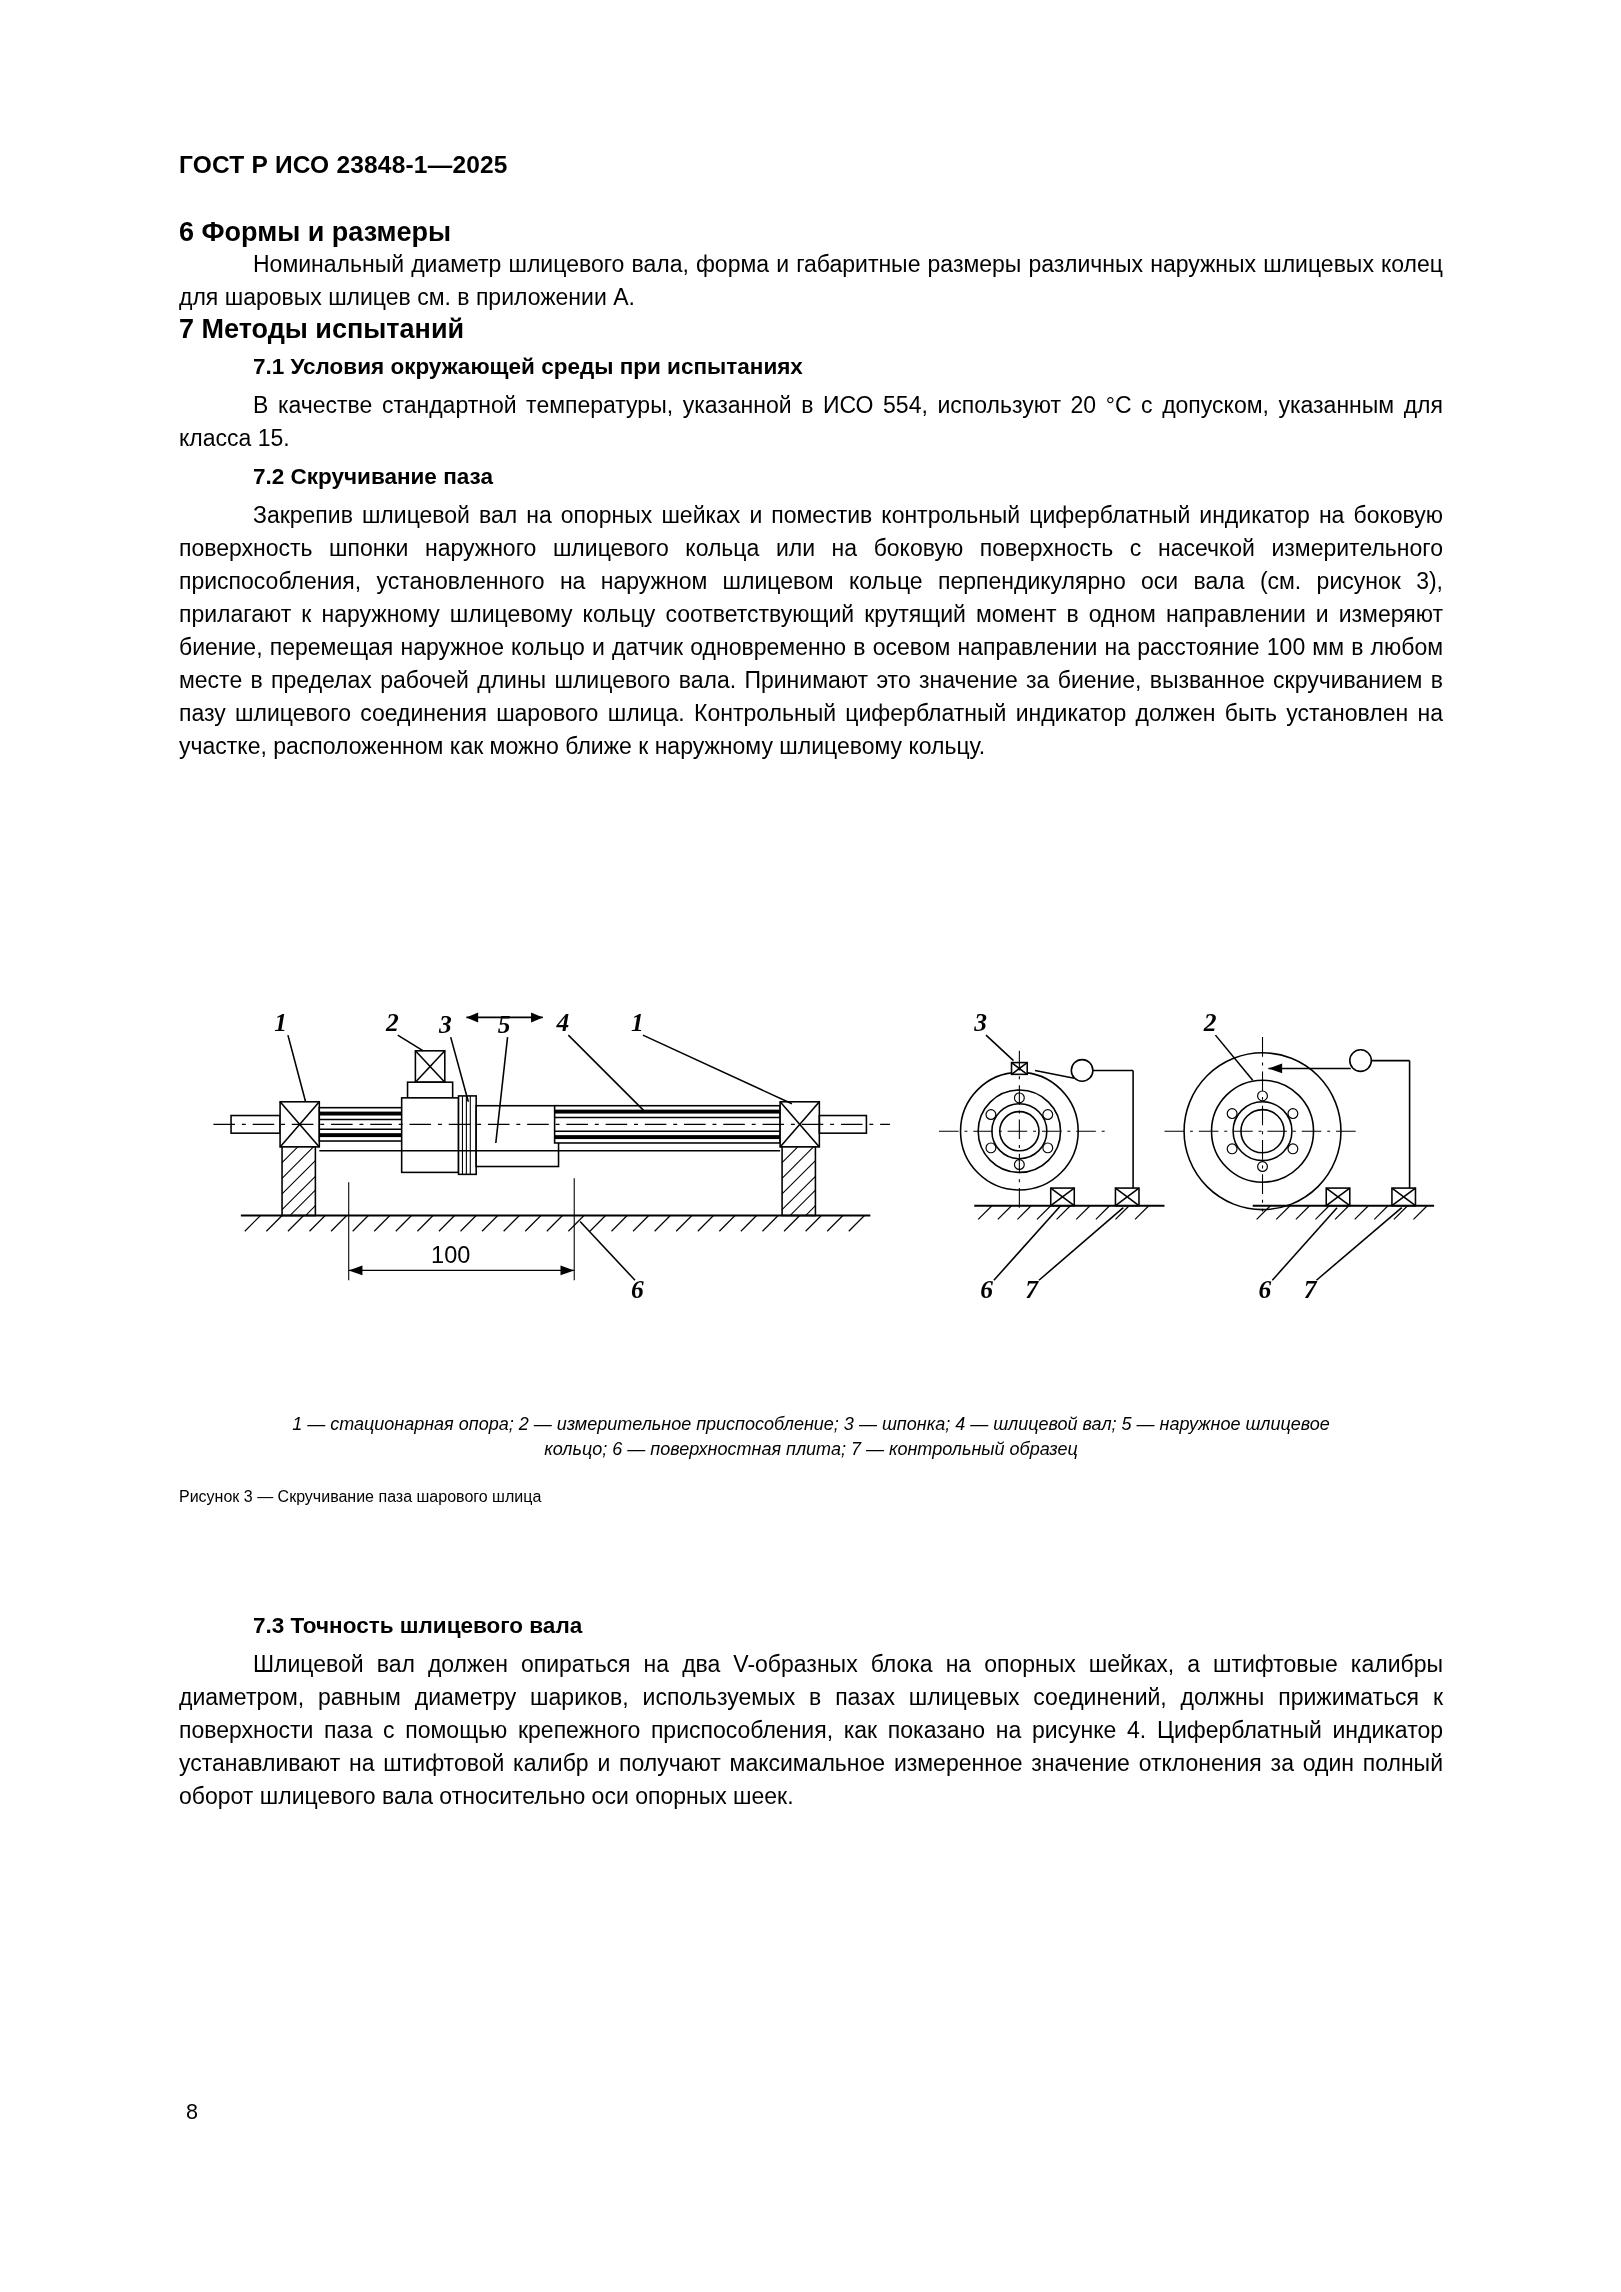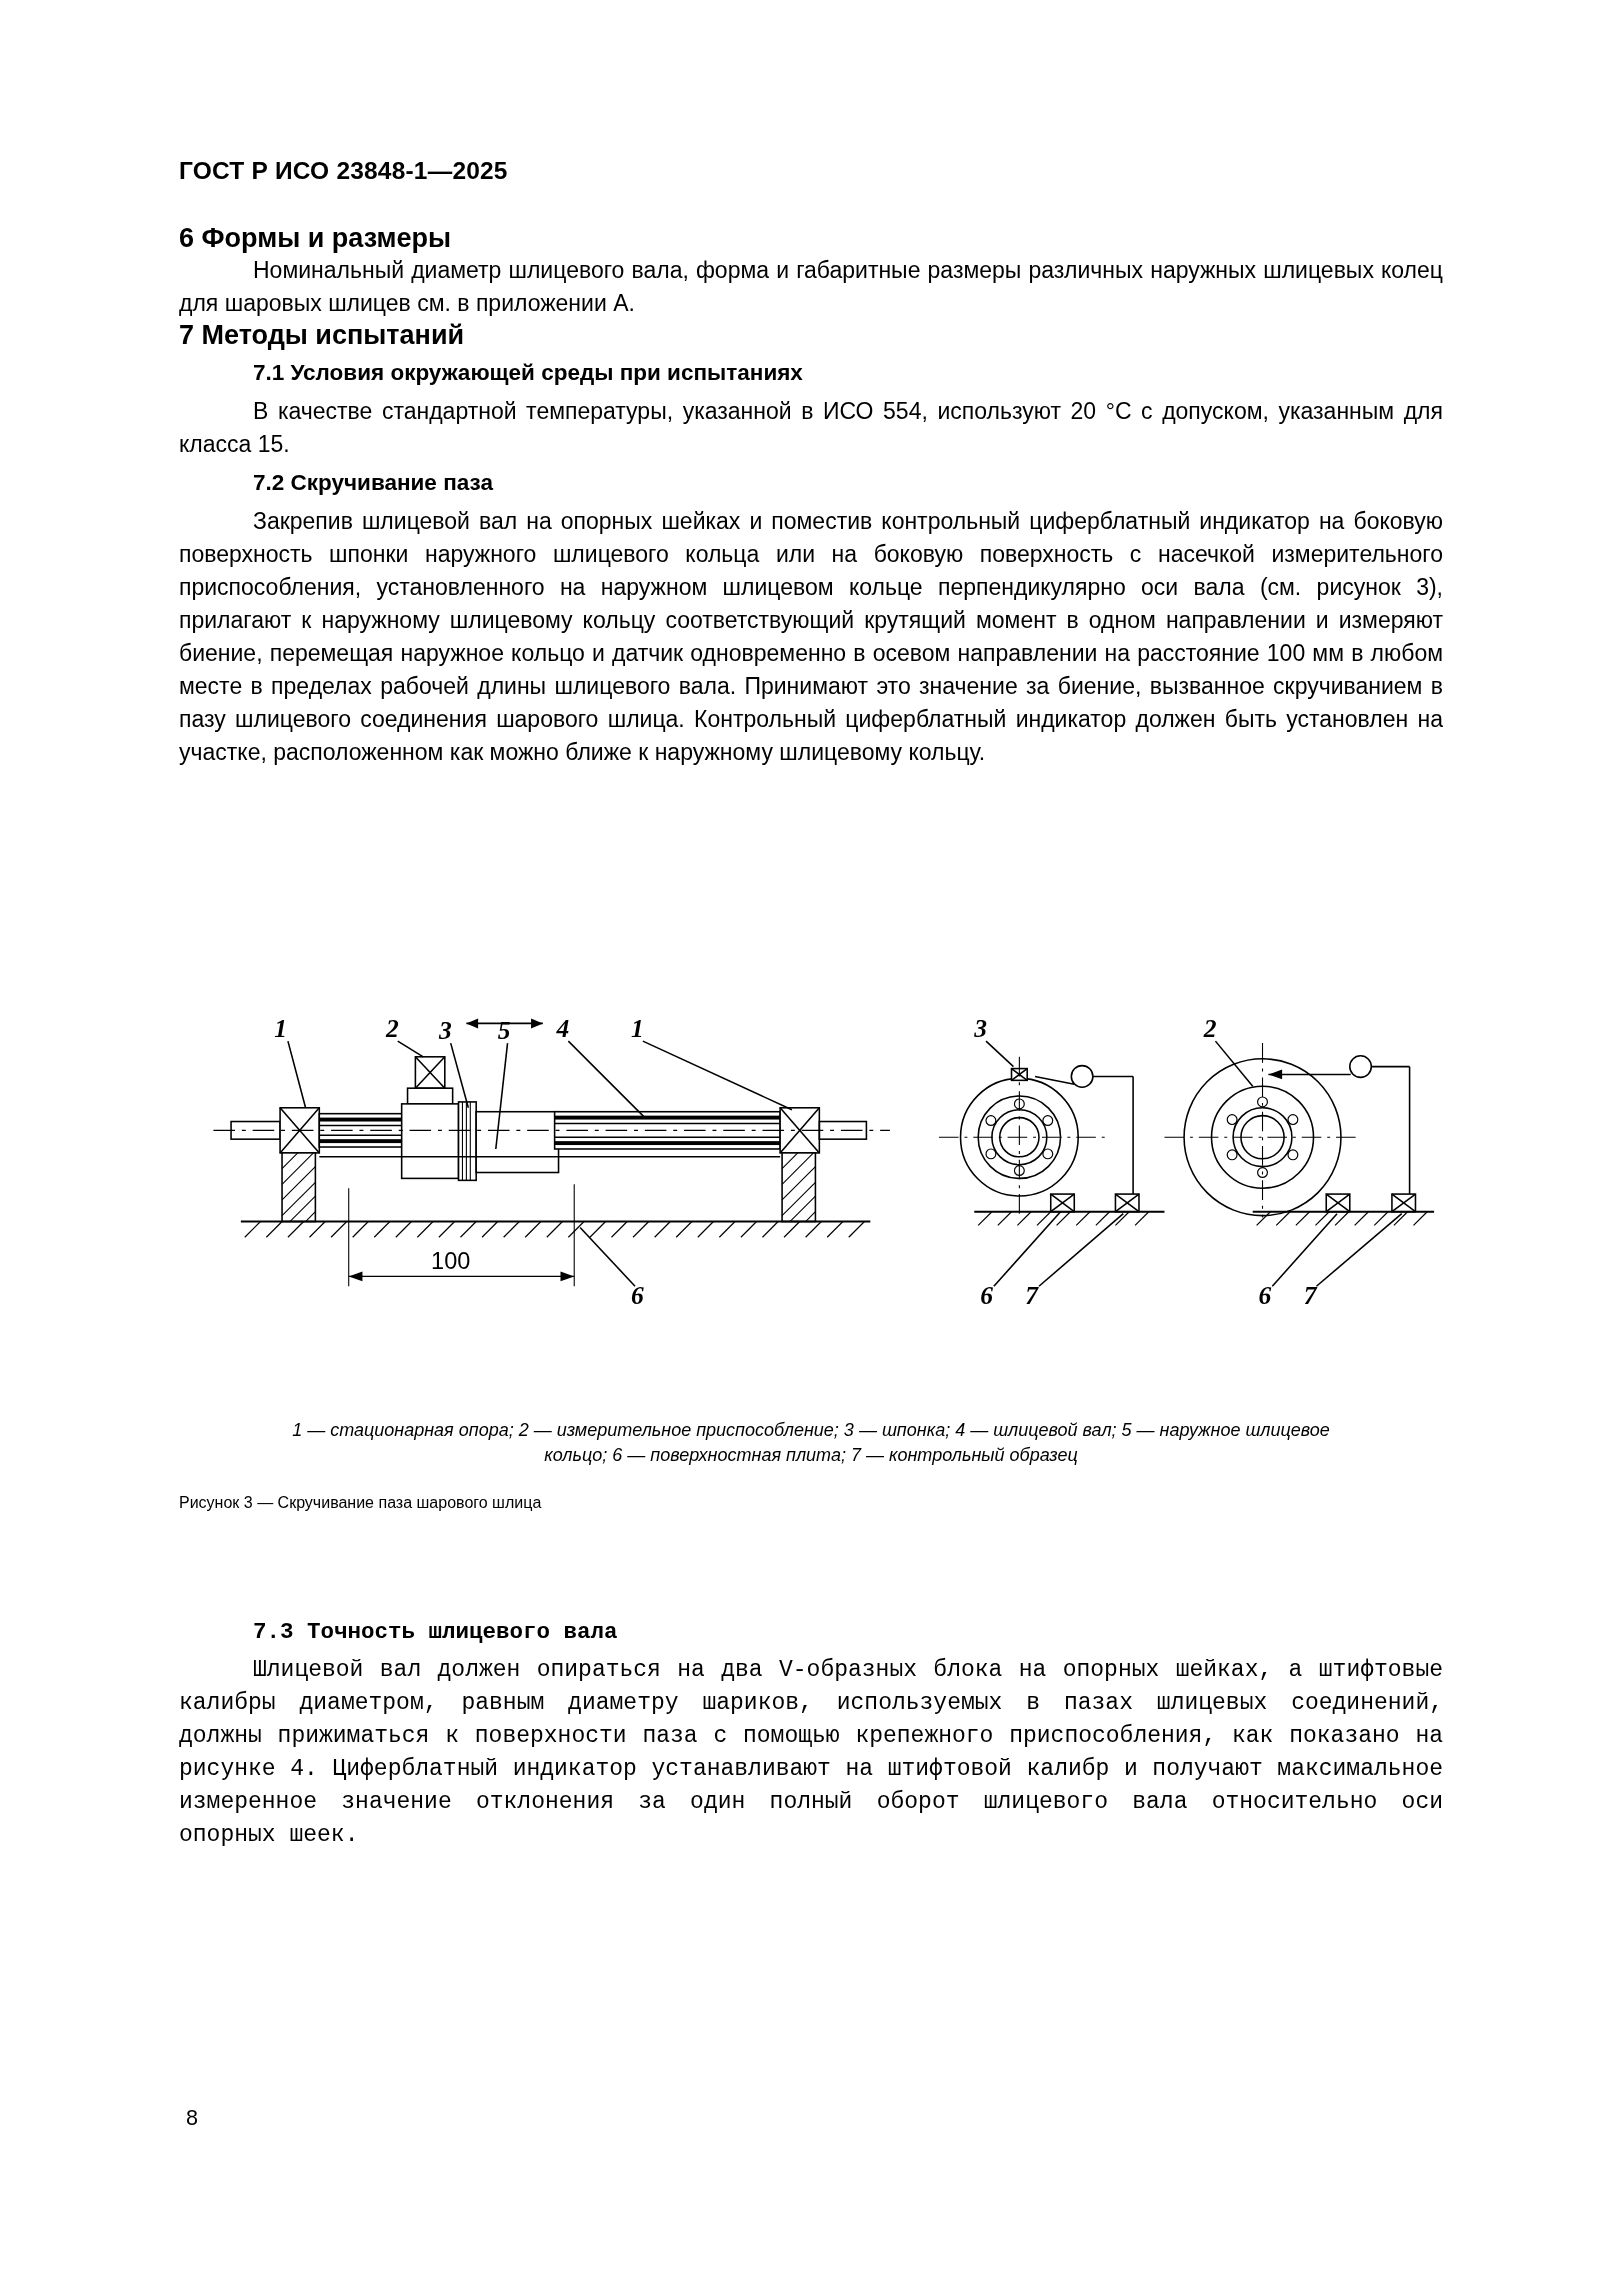--- a/index.html
+++ b/index.html
@@ -10,21 +10,21 @@
   body {
     width: 1621px;
     height: 2293px;
     font-family: "Liberation Sans", sans-serif;
     color: #000000;
     position: relative;
     overflow: hidden;
   }
   .page {
     position: absolute;
-    left: 0; top: 12px;
+    left: 0; top: 6px;
     width: 1621px;
     height: 1972px;
   }
   .header {
     position: absolute;
     left: 179px;
     top: 145px;
     font-size: 24.5px;
     font-weight: bold;
     letter-spacing: 0.2px;
@@ -88,21 +88,20 @@
   .fig-caption {
     font-size: 16px;
     text-align: left;
     margin-top: 25.5px;
   }
   .after-fig {
     position: absolute;
     left: 179px;
     top: 1598px;
     width: 1264px;
-    font-family: Liberation Mono, monospace;
   }
   .pagenum {
     position: absolute;
     left: 186px;
     top: 2093px;
     font-size: 21.6px;
   }
 </style>
 </head>
 <body>

